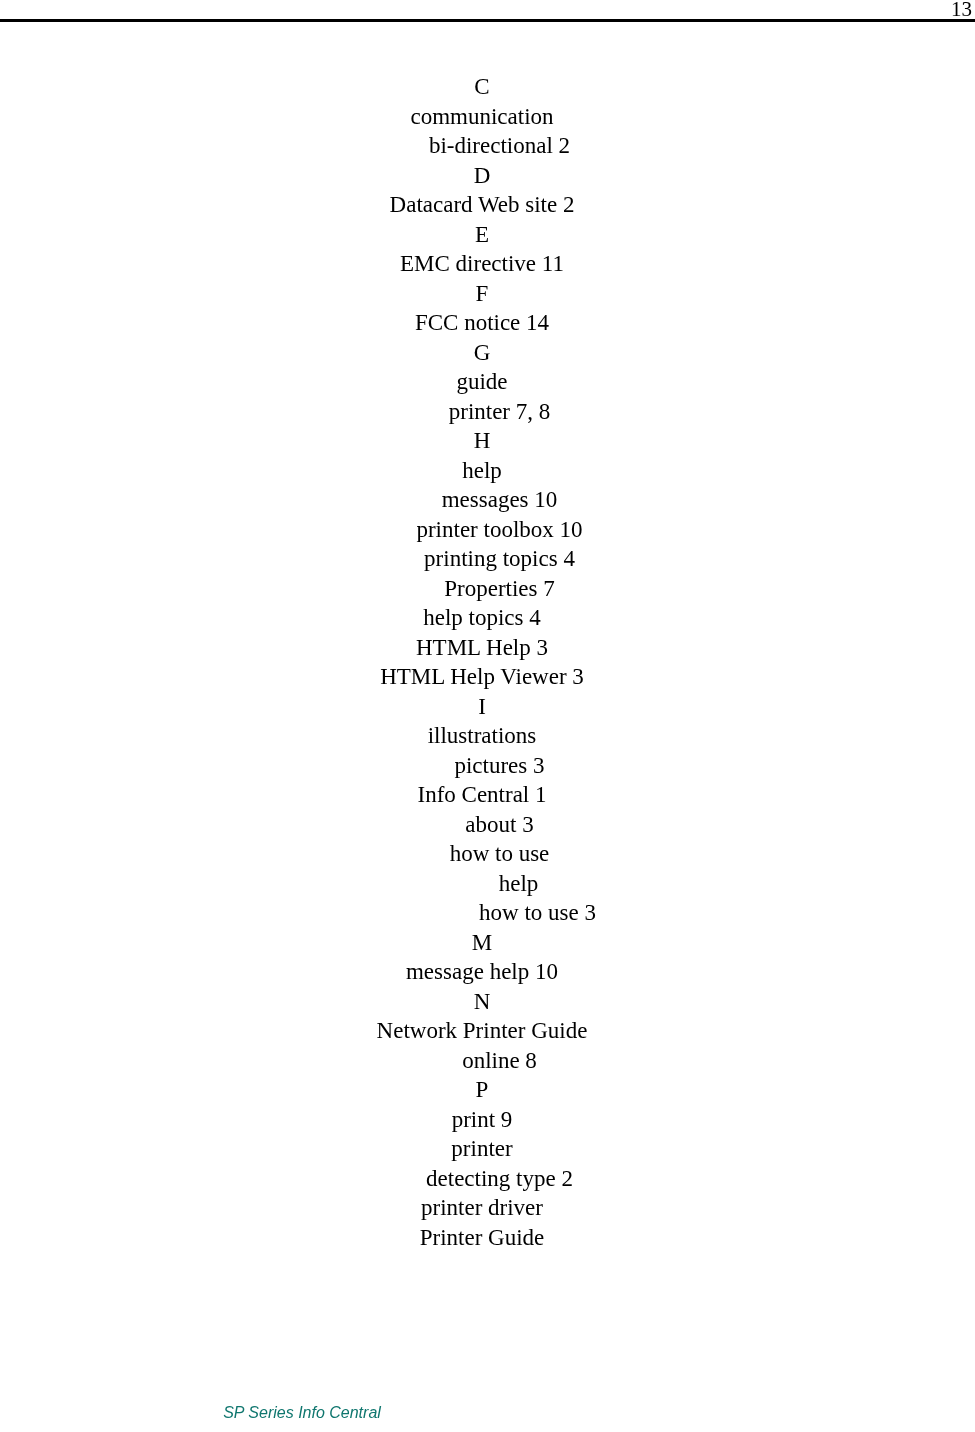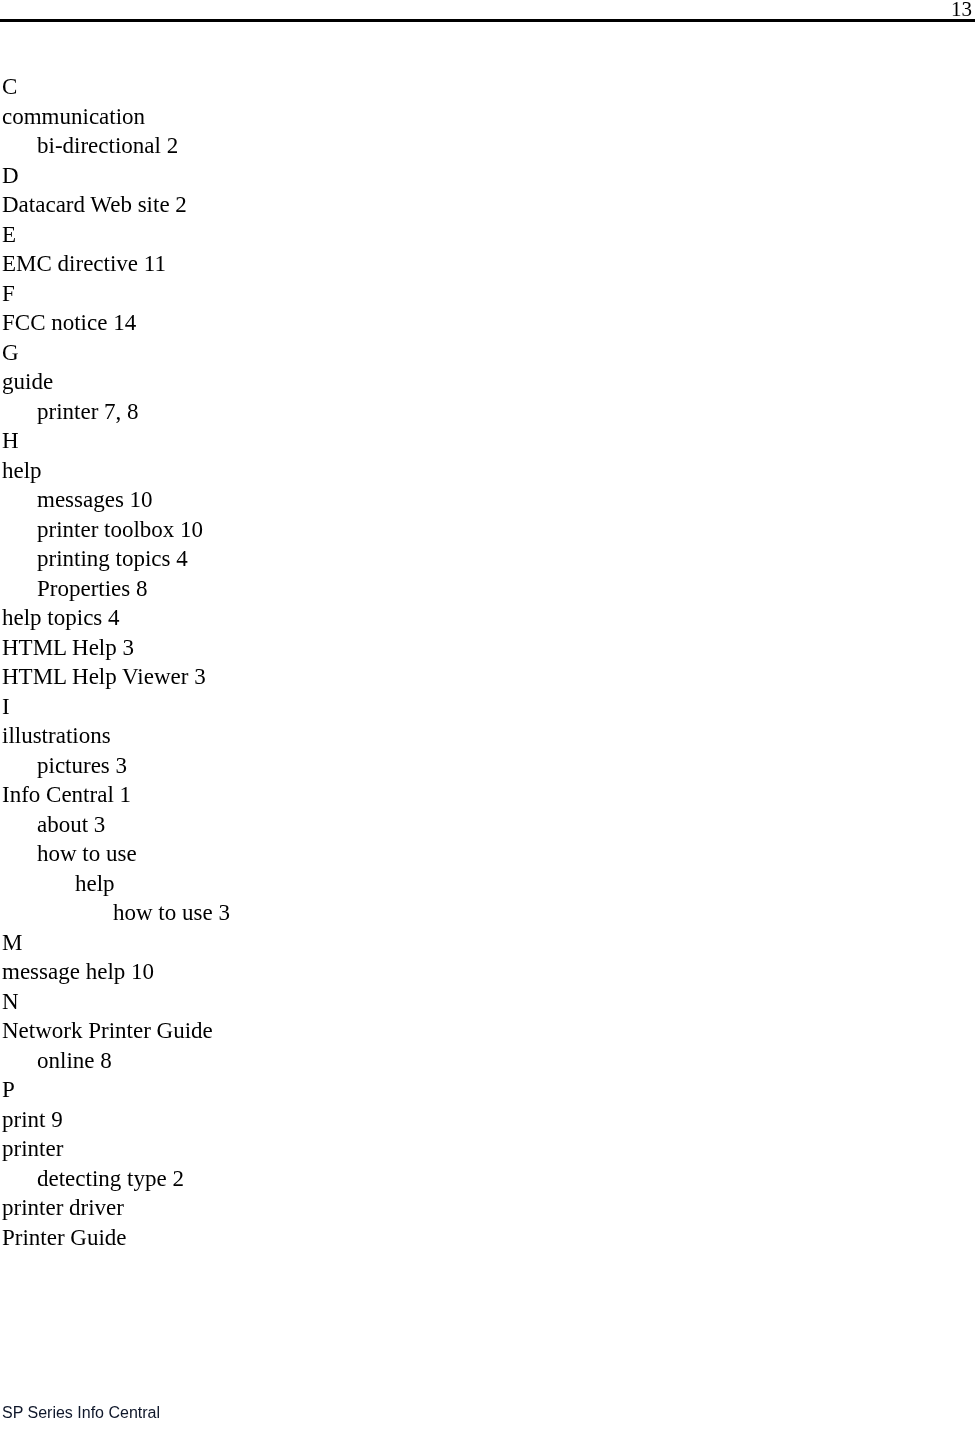--- a/index.html
+++ b/index.html
@@ -8,20 +8,21 @@
     background: #ffffff;
   }
   .page {
     position: relative;
     width: 975px;
     height: 1432px;
     background: #ffffff;
     overflow: hidden;
     font-family: "Liberation Serif", "DejaVu Serif", serif;
     color: #000000;
+    text-align: center;
   }
 
   
   .header {
     position: absolute;
     top: 0;
     left: 0;
     width: 975px;
     height: 22px;
   }
@@ -66,23 +67,24 @@
 
   
   .footer {
     position: absolute;
     left: 2px;
     top: 1403px;
     width: 600px;
   }
   .footer-text {
     font-family: "Liberation Sans", "DejaVu Sans", sans-serif;
+    font-style: italic;
     font-size: 16px;
     line-height: 20px;
-    color: #0f172a;
+    color: #0f766e;
     white-space: nowrap;
   }
 </style>
 </head>
 <body>
 
 <div class="page">
 
   <div class="header">
     <div class="page-number">13</div>
@@ -100,21 +102,21 @@
       <div class="index-entry lvl-0">F</div>
       <div class="index-entry lvl-0">FCC notice 14</div>
       <div class="index-entry lvl-0">G</div>
       <div class="index-entry lvl-0">guide</div>
       <div class="index-entry lvl-1">printer 7, 8</div>
       <div class="index-entry lvl-0">H</div>
       <div class="index-entry lvl-0">help</div>
       <div class="index-entry lvl-1">messages 10</div>
       <div class="index-entry lvl-1">printer toolbox 10</div>
       <div class="index-entry lvl-1">printing topics 4</div>
-      <div class="index-entry lvl-1">Properties 8</div>
+      <div class="index-entry lvl-1">Properties 7</div>
       <div class="index-entry lvl-0">help topics 4</div>
       <div class="index-entry lvl-0">HTML Help 3</div>
       <div class="index-entry lvl-0">HTML Help Viewer 3</div>
       <div class="index-entry lvl-0">I</div>
       <div class="index-entry lvl-0">illustrations</div>
       <div class="index-entry lvl-1">pictures 3</div>
       <div class="index-entry lvl-0">Info Central 1</div>
       <div class="index-entry lvl-1">about 3</div>
       <div class="index-entry lvl-1">how to use</div>
       <div class="index-entry lvl-2">help</div>

